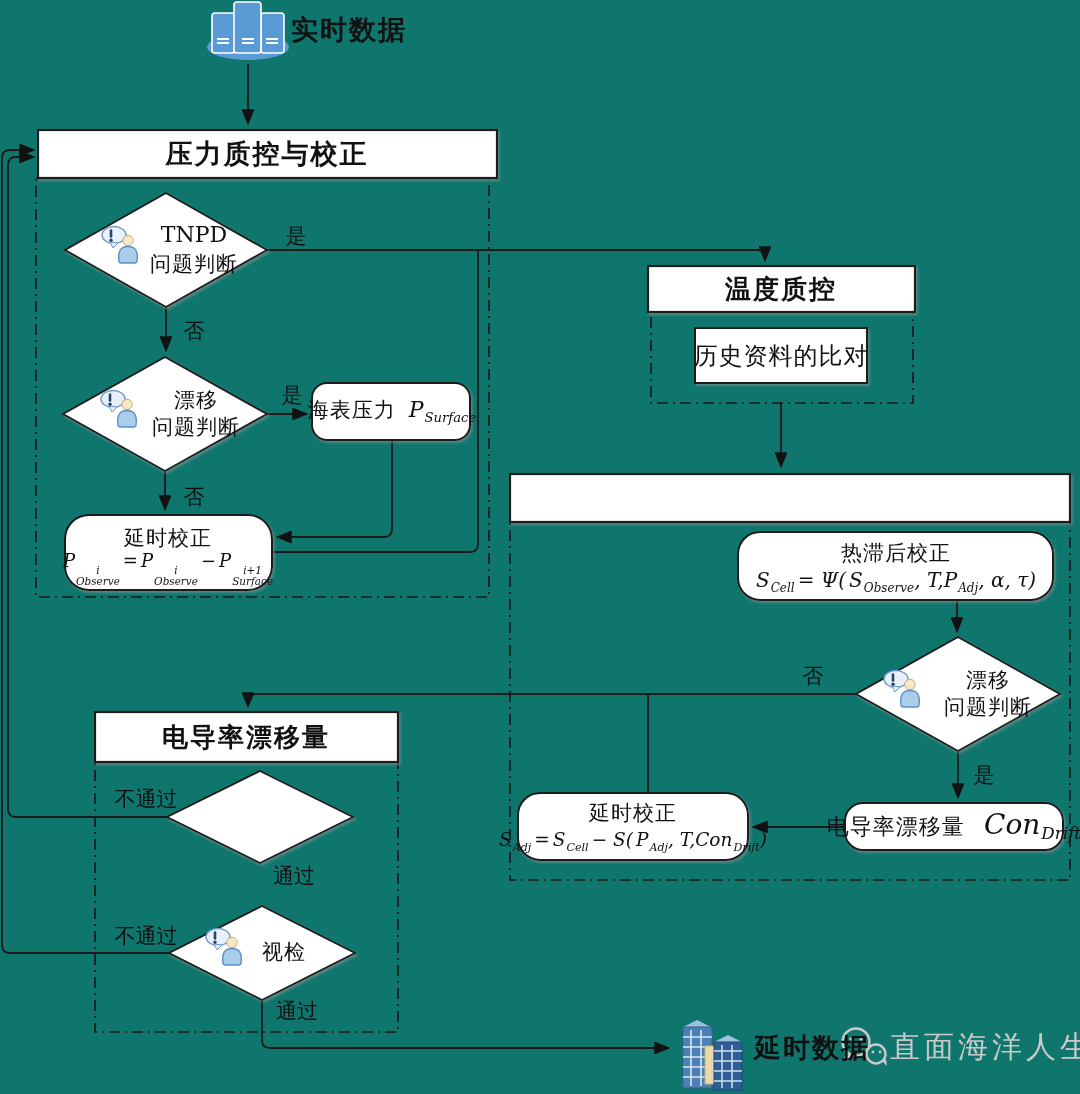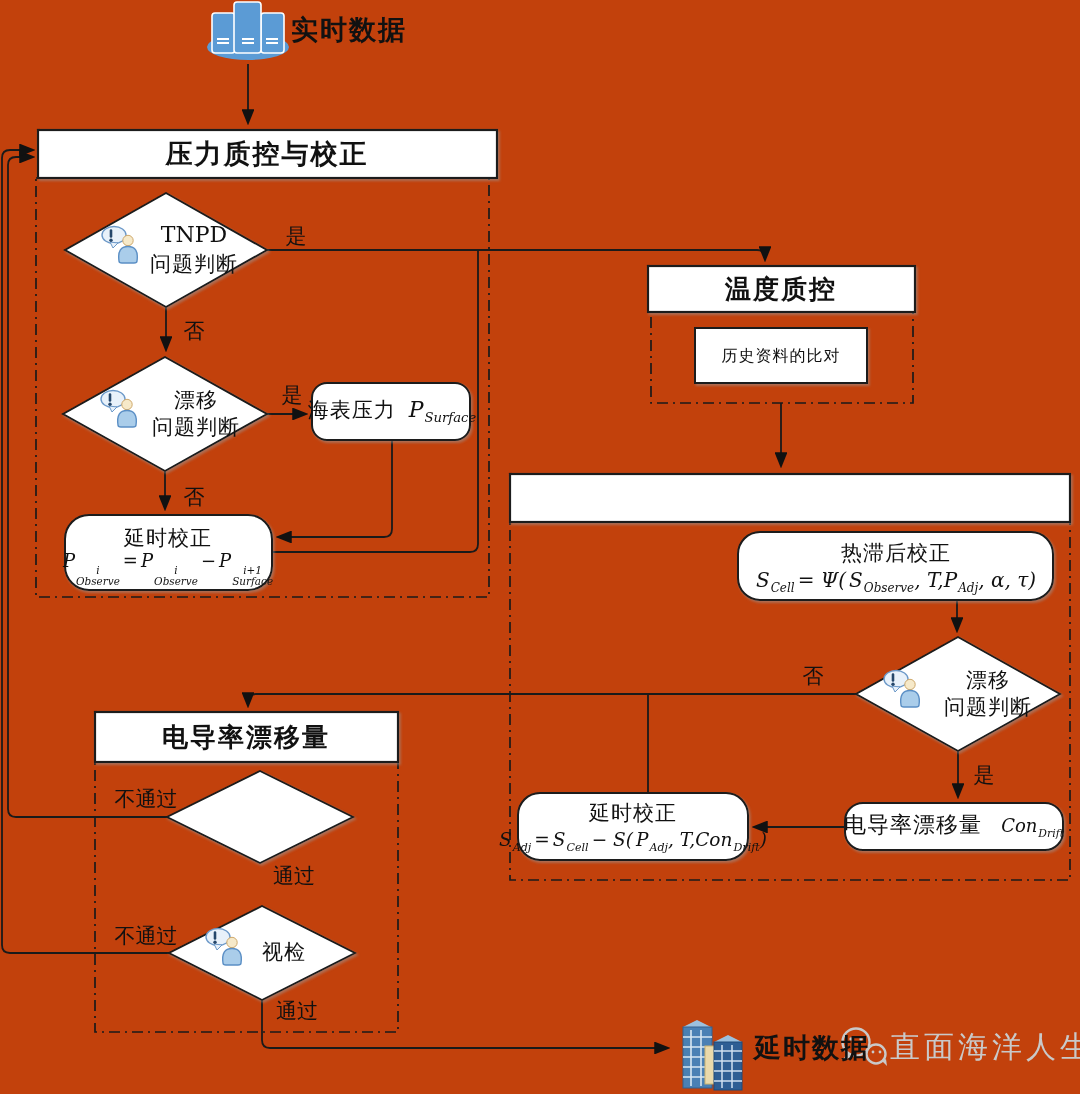--- a/index.html
+++ b/index.html
@@ -1,16 +1,16 @@
 <!DOCTYPE html>
 <html><head>
 <meta charset="utf-8">
 <style>
   html,body{margin:0;padding:0;background:#ffffff;}
-  #stage{position:relative;width:1080px;height:1094px;background:#c2410c;overflow:hidden;
+  #stage{position:relative;width:1080px;height:1094px;background:#0f766e;overflow:hidden;
          font-family:"Liberation Sans",sans-serif;color:#111;}
   #stage svg{position:absolute;left:0;top:0;}
   .lbl{position:absolute;transform:translate(-50%,-50%);white-space:nowrap;text-align:center;
        color:#111;line-height:1.3;}
   .lbl.anchor-left{transform:translate(0,-50%);text-align:left;}
   .hdr{font-size:26px;font-weight:700;letter-spacing:2px;}
   .node{font-size:21px;font-weight:500;letter-spacing:1px;}
   .edge{font-size:21px;font-weight:500;}
   .big{font-size:27px;font-weight:700;letter-spacing:2px;}
   .serif{font-family:"DejaVu Serif",serif;font-weight:400;letter-spacing:0;}
@@ -175,38 +175,38 @@
       </span><span class="op">=</span><span>P</span><span class="ss">
         <span>i</span>
         <span>Observe</span>
       </span><span class="op">−</span><span>P</span><span class="ss">
         <span>i+1</span>
         <span>Surface</span>
       </span>
 </div>
 
 <div class="lbl hdr" style="left:781px;top:290px">温度质控</div>
-<div class="lbl" style="left:781px;top:356px;font-size:16px;font-weight:500;letter-spacing:1px">历史资料的比对</div>
+<div class="lbl" style="left:781px;top:356px;font-size:24px;font-weight:500;letter-spacing:1px">历史资料的比对</div>
 
 
 <div class="lbl node" style="left:896px;top:553px">热滞后校正</div>
 <div class="lbl fm" style="left:896px;top:582px;font-size:20px">
   <span>S</span><span class="sub">Cell</span><span class="op">= Ψ(</span><span>S</span><span class="sub">Observe</span><span>, T,</span><span>P</span><span class="sub">Adj</span><span>, α, τ)</span>
 </div>
 
 <div class="lbl node" style="left:988px;top:693px">
   <div>漂移</div>
   <div>问题判断</div>
 </div>
 <div class="lbl edge" style="left:813px;top:676px">否</div>
 <div class="lbl edge" style="left:984px;top:775px">是</div>
 
 <div class="lbl" style="left:954px;top:826px;font-size:22px;font-weight:500;letter-spacing:1px">
   <span>电导率漂移量</span>
-  <span class="fm" style="font-size:18px;margin-left:12px">
+  <span class="fm" style="font-size:28px;margin-left:12px">
     <span>Con</span><span class="sub">Drift</span>
   </span>
 </div>
 
 <div class="lbl node" style="left:633px;top:813px">延时校正</div>
 <div class="lbl fm" style="left:633px;top:842px;font-size:18.5px">
   <span>S</span><span class="sub">Adj</span><span class="op">=</span><span>S</span><span class="sub">Cell</span><span class="op">− S(</span><span>P</span><span class="sub">Adj</span><span>, T,</span><span>Con</span><span class="sub">Drift</span><span>)</span>
 </div>
 
 <div class="lbl hdr" style="left:246px;top:738px">电导率漂移量</div>

